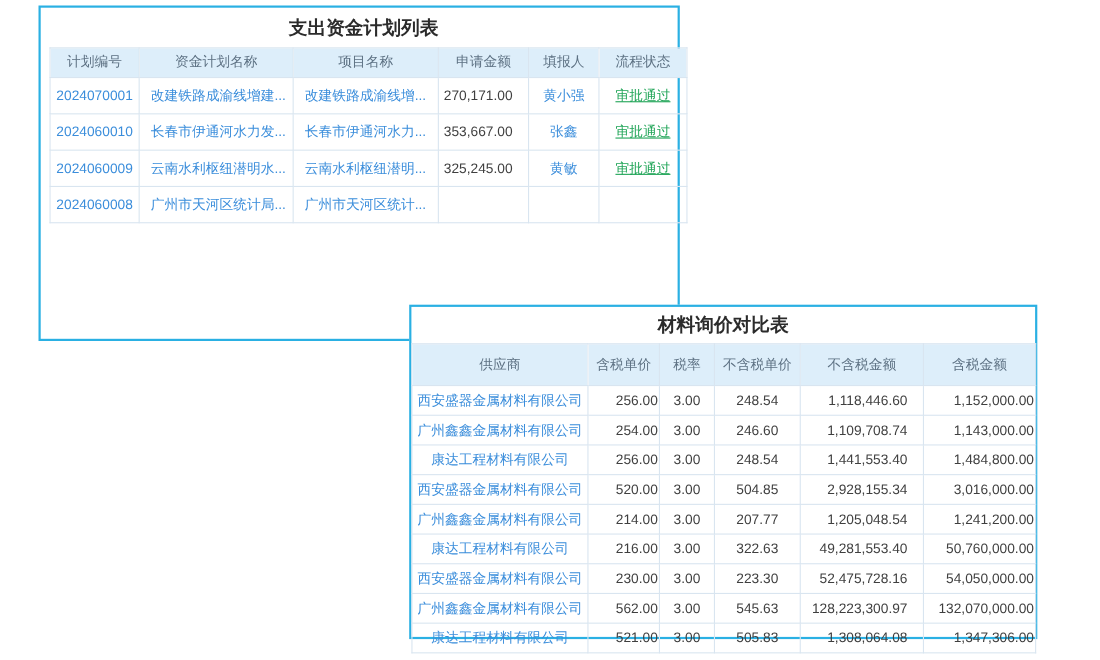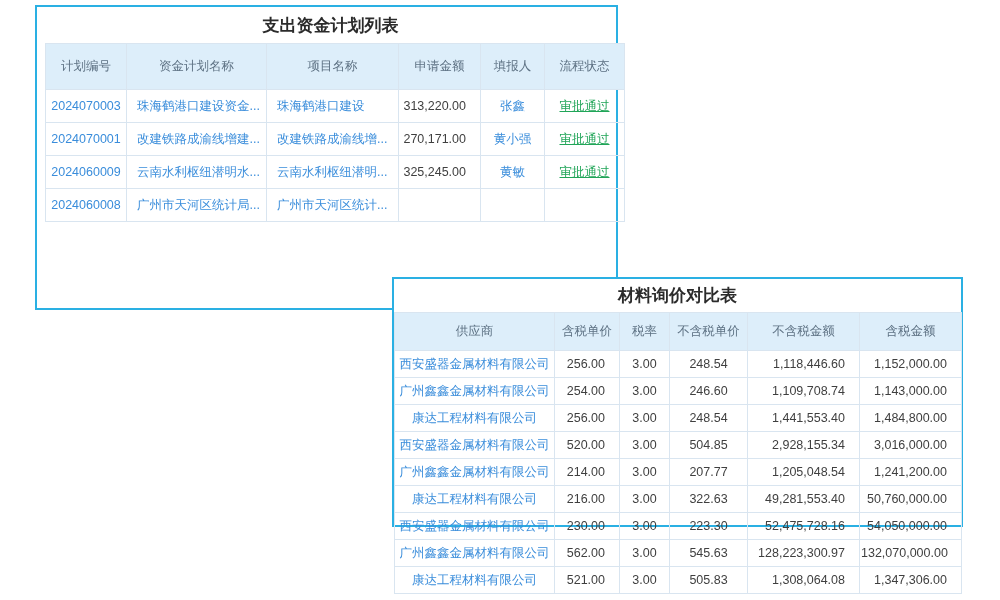--- a/index.html
+++ b/index.html
@@ -6,47 +6,47 @@
   body{
     width:1000px;height:600px;position:relative;background:#ffffff;
     font-family:"Liberation Sans","DejaVu Sans",sans-serif;
     overflow:hidden;
   }
   .panel{
     position:absolute;background:#ffffff;border:2px solid #2ab0e3;
     box-sizing:border-box;
   }
   #plan-panel{left:35px;top:5px;width:583px;height:305px;z-index:1;padding-left:8px;}
-  #quote-panel{left:392px;top:277px;width:571px;height:250px;z-index:10;}
+  #quote-panel{left:372px;top:277px;width:571px;height:304px;z-index:10;}
   .panel-title{
     text-align:center;font-weight:bold;font-size:17px;color:#2b2b2b;
     display:flex;align-items:center;justify-content:center;
   }
   #plan-panel .panel-title{height:36px;}
   #quote-panel .panel-title{height:33px;}
   table{border-collapse:collapse;width:100%;table-layout:fixed;font-size:12.5px;}
   th,td{
     border:1px solid #d9e5f0;box-sizing:border-box;
     overflow:hidden;white-space:normal;
   }
   thead th{
     background:#ddeefa;color:#5d7183;font-weight:normal;
     text-align:center;font-size:12.5px;line-height:1.25;
   }
-  #plan-panel thead th{height:46px;}
+  #plan-panel thead th{height:27px;}
   #plan-panel tbody td{height:33px;white-space:nowrap;}
   #quote-panel thead th{height:38px;}
   #quote-panel tbody td{height:27px;white-space:nowrap;}
   td{color:#3f3f3f;}
   .link{color:#3a8ddb;cursor:pointer;}
   .status-approved{color:#21a558;text-decoration:underline;cursor:pointer;}
   .status-not_submitted{color:#e0483e;}
   .ac{text-align:center;}
   .al{text-align:left;padding-left:10px;}
-  .ar{text-align:right;padding-right:14px;}
+  .ar{text-align:right;padding-right:1px;}
   .ar2{text-align:right;padding-right:14px;}
 </style>
 </head>
 <body>
 
 <div class="panel" id="plan-panel">
   <div class="panel-title">支出资金计划列表</div>
   <table>
     <colgroup>
       <col style="width:81px">
@@ -61,33 +61,33 @@
           <th>计划编号</th>
           <th>资金计划名称</th>
           <th>项目名称</th>
           <th>申请金额</th>
           <th>填报人</th>
           <th>流程状态</th>
         </tr>
       </thead>
     <tbody id="plan-body">
         <tr>
-          <td class="link ac">2024070003</td>
-          <td class="link al">珠海鹤港口建设资金...</td>
-          <td class="link al">珠海鹤港口建设</td>
-          <td class="ar2">313,220.00</td>
-          <td class="link ac">张鑫</td>
-          <td class="ac status-approved">审批通过</td>
-        </tr>
-        <tr>
           <td class="link ac">2024070001</td>
           <td class="link al">改建铁路成渝线增建...</td>
           <td class="link al">改建铁路成渝线增...</td>
           <td class="ar2">270,171.00</td>
           <td class="link ac">黄小强</td>
+          <td class="ac status-approved">审批通过</td>
+        </tr>
+        <tr>
+          <td class="link ac">2024060010</td>
+          <td class="link al">长春市伊通河水力发...</td>
+          <td class="link al">长春市伊通河水力...</td>
+          <td class="ar2">353,667.00</td>
+          <td class="link ac">张鑫</td>
           <td class="ac status-approved">审批通过</td>
         </tr>
         <tr>
           <td class="link ac">2024060009</td>
           <td class="link al">云南水利枢纽潜明水...</td>
           <td class="link al">云南水利枢纽潜明...</td>
           <td class="ar2">325,245.00</td>
           <td class="link ac">黄敏</td>
           <td class="ac status-approved">审批通过</td>
         </tr>

